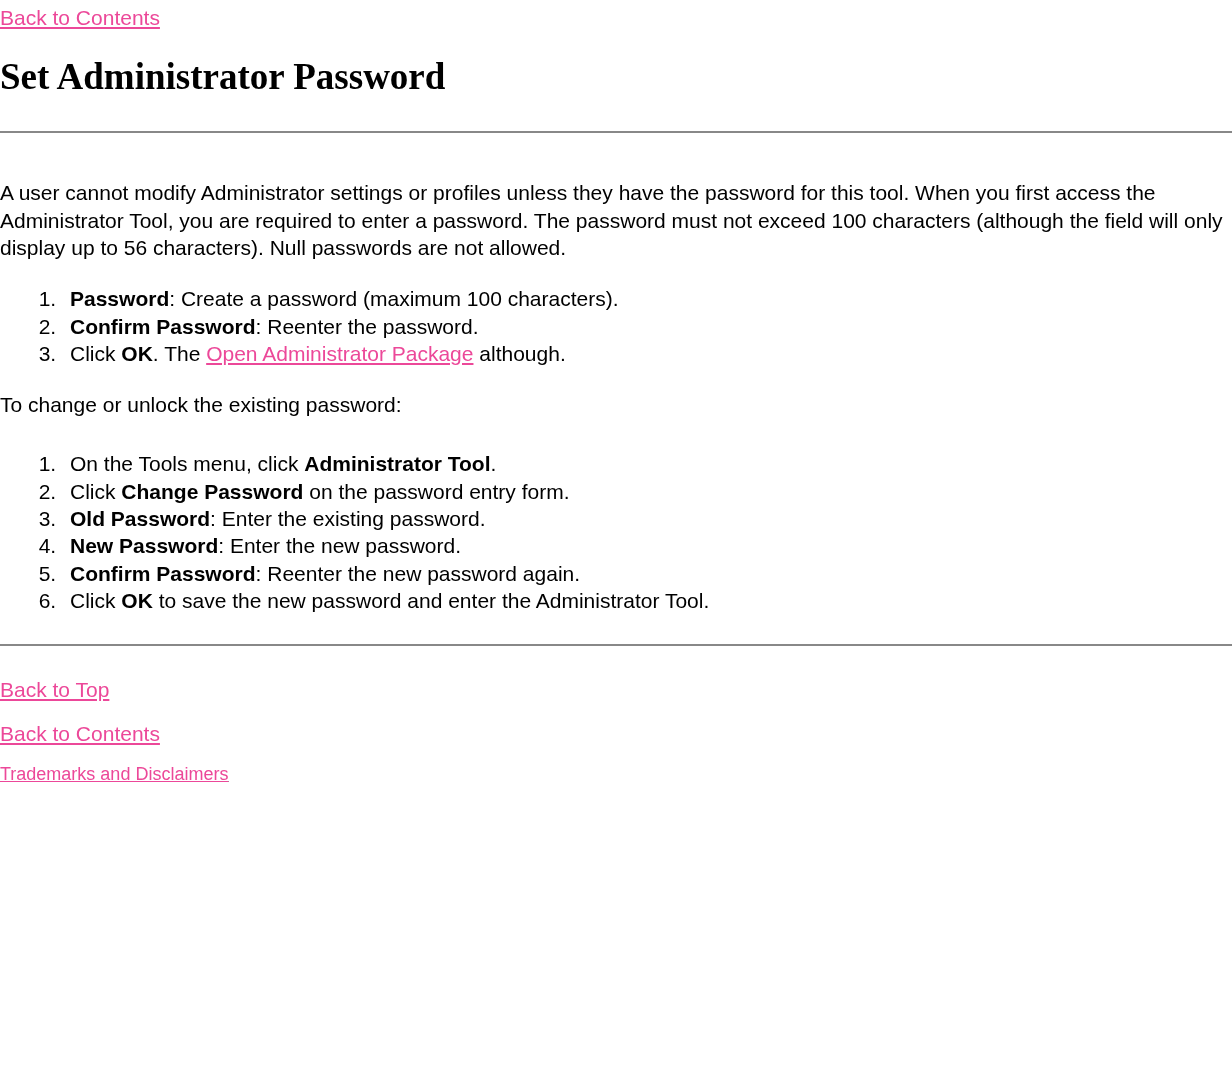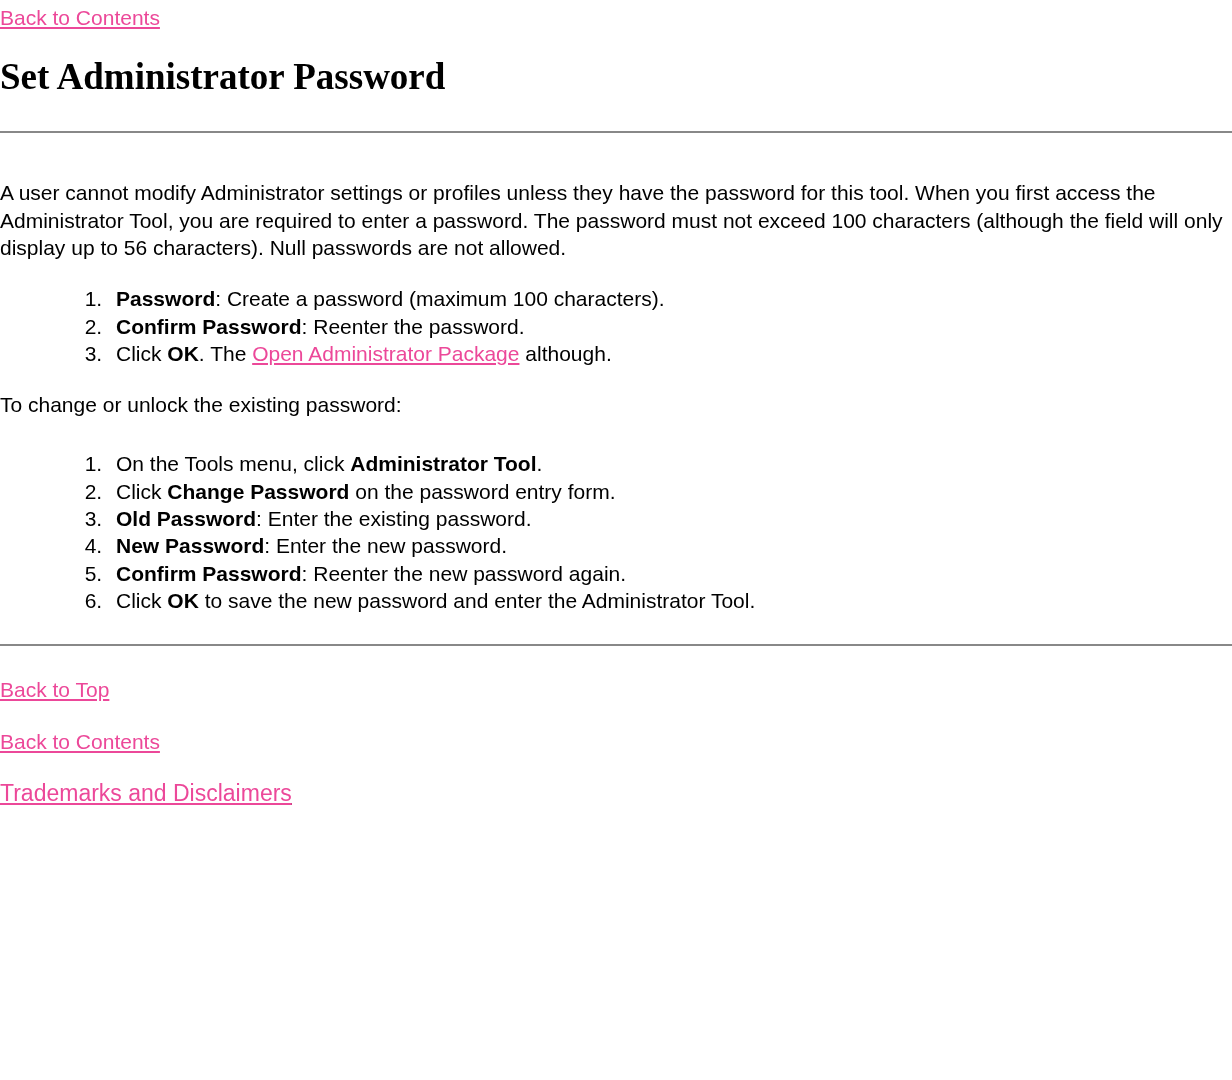--- a/index.html
+++ b/index.html
@@ -30,34 +30,34 @@
     .top-link {
       display: block;
       margin-top: 4px;
       margin-bottom: 0;
     }
     .intro {
       margin: 46px 0 24px 0;
     }
     ol {
       margin: 0 13px 24px 0;
-      padding-left: 108px;
+      padding-left: 62px;
     }
     ol li {
       padding-left: 8px;
       line-height: 1.3;
     }
     .subhead {
       margin: 24px 0 32px 0;
     }
     .bottom-links p {
-      margin: 24px 0;
+      margin: 16px 0;
     }
     .small-link {
-      font-size: 23px;
+      font-size: 18px;
       text-decoration: underline;
     }
     b {
       font-weight: bold;
     }
   </style>
 </head>
 <body>
 
 <a href="#" class="top-link">Back to Contents</a>

